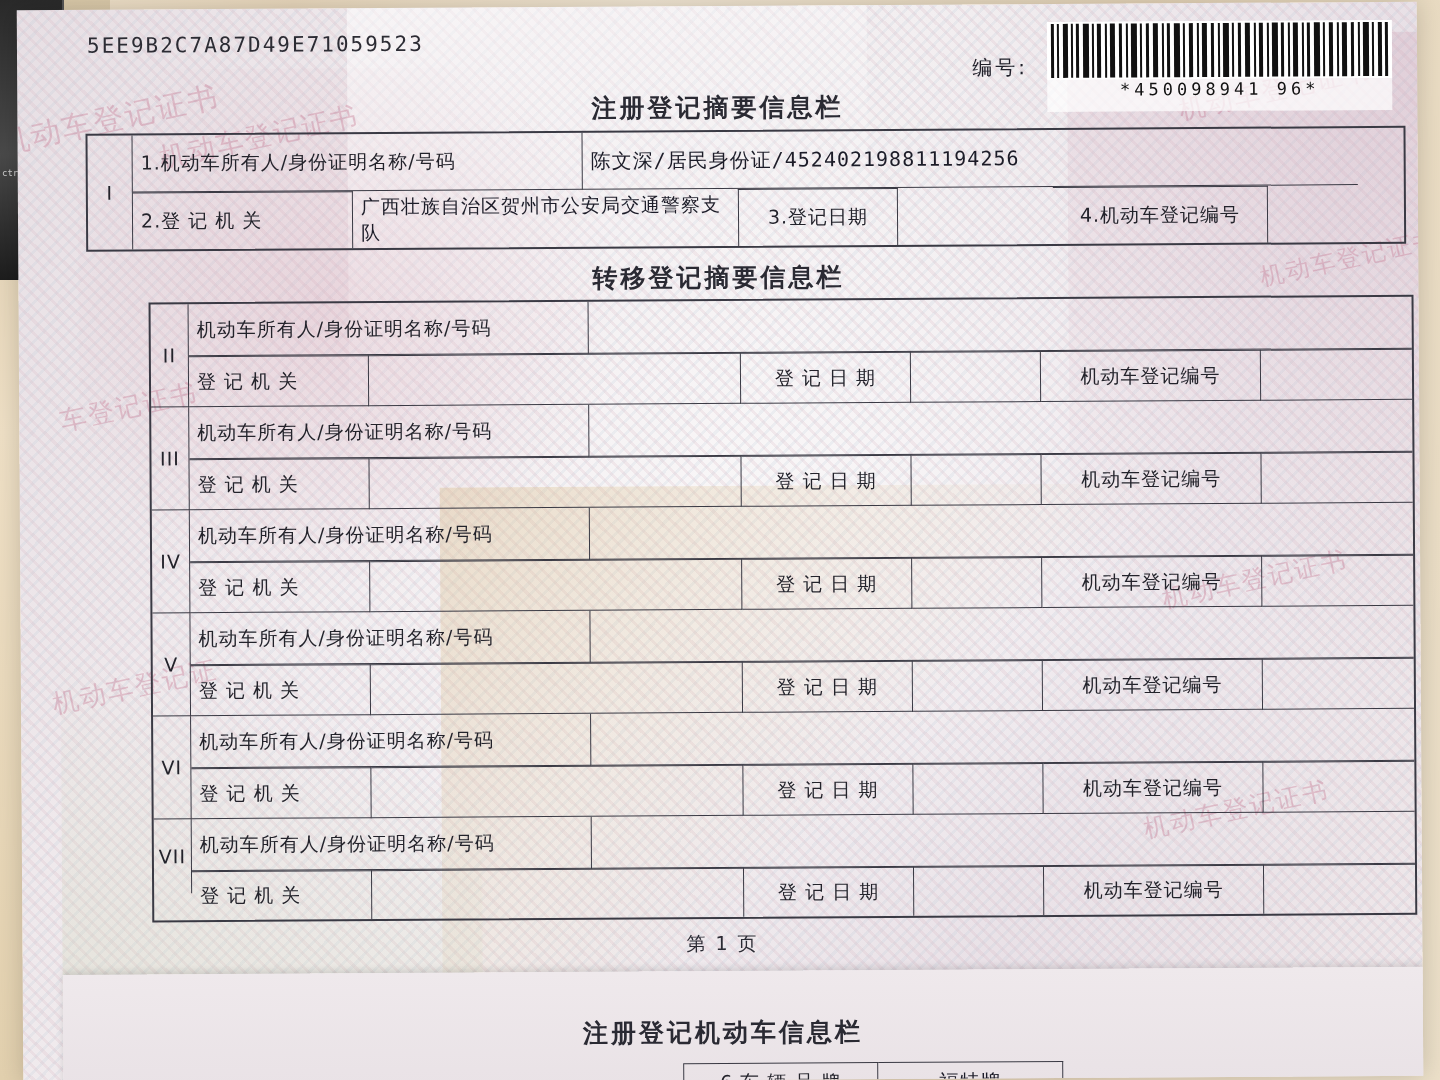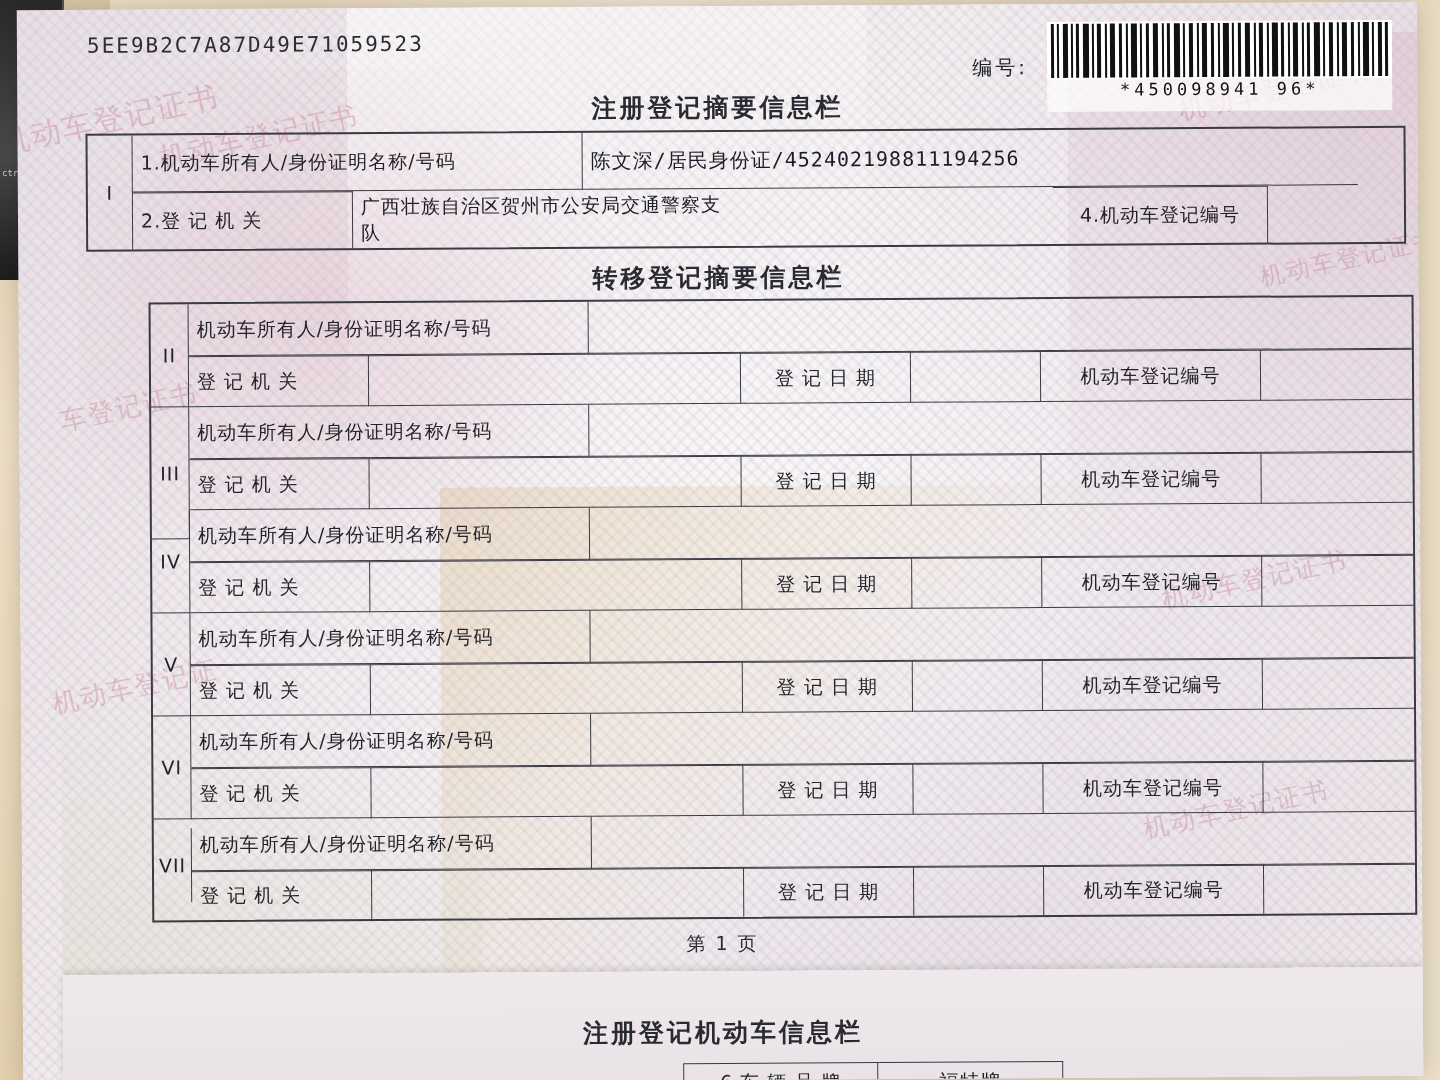--- a/index.html
+++ b/index.html
@@ -182,38 +182,39 @@
     <div class="section-title" style="left:0;top:85px;">注册登记摘要信息栏</div>
 
     <div class="tbl" style="left:68px;top:124px;width:1320px;height:118px;">
       <div class="cell center" style="left:0;top:0;width:45px;height:114px;border:none;border-right:1px solid #3a3a44;">I</div>
 
       <div class="cell" style="left:45px;top:0;width:450px;height:57px;border-left:none;border-top:none;">1.机动车所有人/身份证明名称/号码</div>
       <div class="cell handwrite" style="left:495px;top:0;width:775px;height:57px;border-left:none;border-top:none;border-right:none;">陈文深/居民身份证/452402198811194256</div>
 
       <div class="cell" style="left:45px;top:57px;width:220px;height:57px;border-left:none;border-bottom:none;">2.登 记 机 关</div>
       <div class="cell handwrite" style="left:265px;top:57px;width:385px;height:57px;border:none;font-size:19px;">广西壮族自治区贺州市公安局交通警察支队</div>
+      <div class="cell center" style="left:650px;top:57px;width:160px;height:57px;border-bottom:none;">3.登记日期</div>
       <div class="cell center" style="left:965px;top:57px;width:215px;height:57px;border-left:none;border-bottom:none;">4.机动车登记编号</div>
     </div>
 
     <div class="section-title" style="left:0;top:255px;">转移登记摘要信息栏</div>
 
     <div class="tbl" style="left:130px;top:293px;width:1265px;height:620px;">
 
       <div class="cell center" style="left:0;top:0;width:38px;height:103px;border:none;border-right:1px solid #3a3a44;border-bottom:1px solid #3a3a44;">II</div>
       <div class="cell" style="left:38px;top:0;width:400px;height:52px;border-left:none;border-top:none;">机动车所有人/身份证明名称/号码</div>
       <div class="cell" style="left:438px;top:0;width:823px;height:52px;border-left:none;border-top:none;border-right:none;"></div>
       <div class="cell" style="left:38px;top:52px;width:180px;height:51px;border-left:none;">登 记 机 关</div>
       <div class="cell" style="left:218px;top:52px;width:372px;height:51px;border-left:none;"></div>
       <div class="cell center" style="left:590px;top:52px;width:170px;height:51px;border-left:none;">登 记 日 期</div>
       <div class="cell" style="left:760px;top:52px;width:130px;height:51px;border-left:none;"></div>
       <div class="cell center" style="left:890px;top:52px;width:220px;height:51px;border-left:none;">机动车登记编号</div>
       <div class="cell" style="left:1110px;top:52px;width:151px;height:51px;border-left:none;border-right:none;"></div>
 
-      <div class="cell center" style="left:0;top:103px;width:38px;height:132px;border:none;border-right:1px solid #3a3a44;border-bottom:1px solid #3a3a44;">III</div>
+      <div class="cell center" style="left:0;top:103px;width:38px;height:103px;border:none;border-right:1px solid #3a3a44;border-bottom:1px solid #3a3a44;">III</div>
       <div class="cell" style="left:38px;top:103px;width:400px;height:52px;border-left:none;border-top:none;">机动车所有人/身份证明名称/号码</div>
       <div class="cell" style="left:438px;top:103px;width:823px;height:52px;border-left:none;border-top:none;border-right:none;"></div>
       <div class="cell" style="left:38px;top:155px;width:180px;height:51px;border-left:none;">登 记 机 关</div>
       <div class="cell" style="left:218px;top:155px;width:372px;height:51px;border-left:none;"></div>
       <div class="cell center" style="left:590px;top:155px;width:170px;height:51px;border-left:none;">登 记 日 期</div>
       <div class="cell" style="left:760px;top:155px;width:130px;height:51px;border-left:none;"></div>
       <div class="cell center" style="left:890px;top:155px;width:220px;height:51px;border-left:none;">机动车登记编号</div>
       <div class="cell" style="left:1110px;top:155px;width:151px;height:51px;border-left:none;border-right:none;"></div>
 
       <div class="cell center" style="left:0;top:206px;width:38px;height:103px;border:none;border-right:1px solid #3a3a44;border-bottom:1px solid #3a3a44;">IV</div>
@@ -239,21 +240,21 @@
       <div class="cell center" style="left:0;top:412px;width:38px;height:103px;border:none;border-right:1px solid #3a3a44;border-bottom:1px solid #3a3a44;">VI</div>
       <div class="cell" style="left:38px;top:412px;width:400px;height:52px;border-left:none;border-top:none;">机动车所有人/身份证明名称/号码</div>
       <div class="cell" style="left:438px;top:412px;width:823px;height:52px;border-left:none;border-top:none;border-right:none;"></div>
       <div class="cell" style="left:38px;top:464px;width:180px;height:51px;border-left:none;">登 记 机 关</div>
       <div class="cell" style="left:218px;top:464px;width:372px;height:51px;border-left:none;"></div>
       <div class="cell center" style="left:590px;top:464px;width:170px;height:51px;border-left:none;">登 记 日 期</div>
       <div class="cell" style="left:760px;top:464px;width:130px;height:51px;border-left:none;"></div>
       <div class="cell center" style="left:890px;top:464px;width:220px;height:51px;border-left:none;">机动车登记编号</div>
       <div class="cell" style="left:1110px;top:464px;width:151px;height:51px;border-left:none;border-right:none;"></div>
 
-      <div class="cell center" style="left:0;top:515px;width:38px;height:74px;border:none;border-right:1px solid #3a3a44;margin-top:9px;">VII</div>
+      <div class="cell center" style="left:0;top:515px;width:38px;height:74px;border:none;border-right:1px solid #3a3a44;">VII</div>
       <div class="cell" style="left:38px;top:515px;width:400px;height:52px;border-left:none;border-top:none;">机动车所有人/身份证明名称/号码</div>
       <div class="cell" style="left:438px;top:515px;width:823px;height:52px;border-left:none;border-top:none;border-right:none;"></div>
       <div class="cell" style="left:38px;top:567px;width:180px;height:49px;border-left:none;border-bottom:none;">登 记 机 关</div>
       <div class="cell" style="left:218px;top:567px;width:372px;height:49px;border-left:none;border-bottom:none;"></div>
       <div class="cell center" style="left:590px;top:567px;width:170px;height:49px;border-left:none;border-bottom:none;">登 记 日 期</div>
       <div class="cell" style="left:760px;top:567px;width:130px;height:49px;border-left:none;border-bottom:none;"></div>
       <div class="cell center" style="left:890px;top:567px;width:220px;height:49px;border-left:none;border-bottom:none;">机动车登记编号</div>
       <div class="cell" style="left:1110px;top:567px;width:151px;height:49px;border-left:none;border-right:none;border-bottom:none;"></div>
     </div>
 

